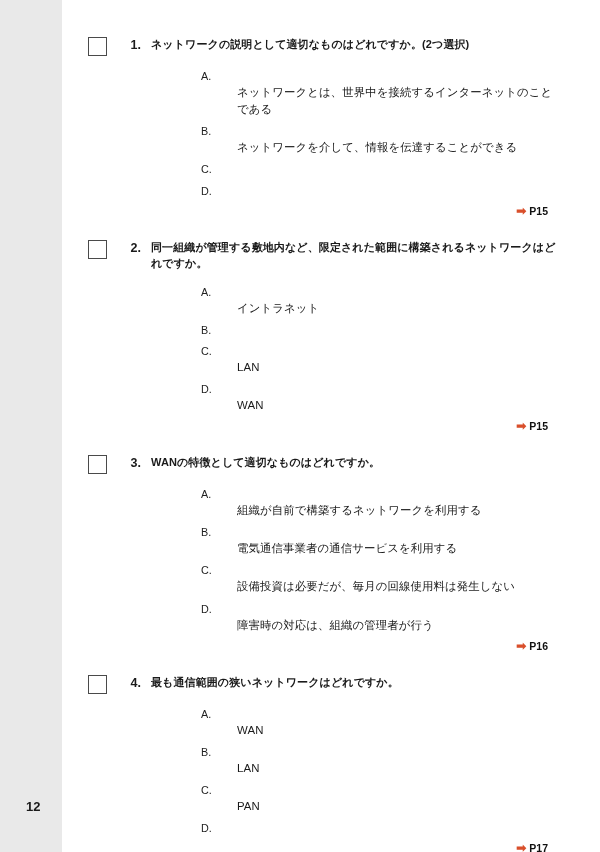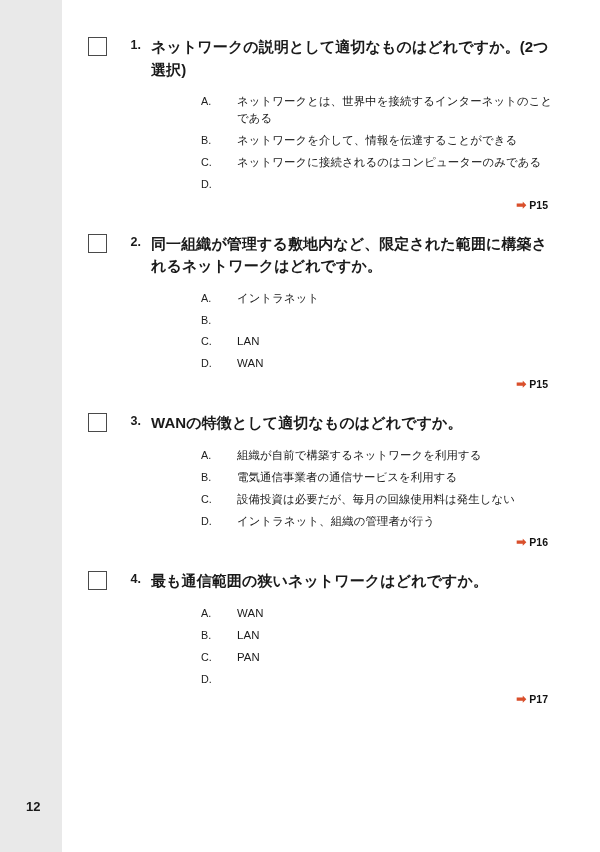--- a/index.html
+++ b/index.html
@@ -62,21 +62,21 @@
     width: 34px;
     text-align: right;
     padding-right: 8px;
     font-size: 12.5px;
     font-weight: bold;
     line-height: 1.45;
     letter-spacing: 0;
   }
   .q-text {
     flex: 1 1 auto;
-    font-size: 15px;
+    font-size: 11px;
     line-height: 1.5;
     font-weight: bold;
     letter-spacing: 0.1px;
     padding-left: 2px;
   }
   .choices {
     margin-top: 12px;
     padding-left: 113px;
   }
   .choice {
@@ -88,20 +88,21 @@
   }
   .choice-letter {
     flex: 0 0 auto;
     width: 36px;
     font-size: 10.8px;
     color: #222;
   }
   .choice-text {
     flex: 1 1 auto;
     letter-spacing: 0.1px;
+    margin-top: 16px;
   }
   .ref {
     display: flex;
     justify-content: flex-end;
     margin-top: 6px;
     padding-right: 12px;
   }
   .ref-badge {
     display: inline-flex;
     align-items: center;
@@ -143,21 +144,20 @@
         <div class="choice">
           <div class="choice-letter">A.</div>
           <div class="choice-text">ネットワークとは、世界中を接続するインターネットのことである</div>
         </div>
         <div class="choice">
           <div class="choice-letter">B.</div>
           <div class="choice-text">ネットワークを介して、情報を伝達することができる</div>
         </div>
         <div class="choice">
           <div class="choice-letter">C.</div>
-          <div class="choice-text">ネットワークに接続されるのはコンピューターのみである</div>
         </div>
         <div class="choice">
           <div class="choice-letter">D.</div>
         </div>
       </div>
       <div class="ref">
         <span class="ref-badge">
           <span class="ref-arrow" style="color: rgb(217, 79, 43);">➡</span>
           <span>P15</span>
         </span>
@@ -209,21 +209,21 @@
         <div class="choice">
           <div class="choice-letter">B.</div>
           <div class="choice-text">電気通信事業者の通信サービスを利用する</div>
         </div>
         <div class="choice">
           <div class="choice-letter">C.</div>
           <div class="choice-text">設備投資は必要だが、毎月の回線使用料は発生しない</div>
         </div>
         <div class="choice">
           <div class="choice-letter">D.</div>
-          <div class="choice-text">イントラネット、組織の管理者が行う</div>
+          <div class="choice-text">障害時の対応は、組織の管理者が行う</div>
         </div>
       </div>
       <div class="ref">
         <span class="ref-badge">
           <span class="ref-arrow" style="color: rgb(217, 79, 43);">➡</span>
           <span>P16</span>
         </span>
       </div>
     </div>
 

